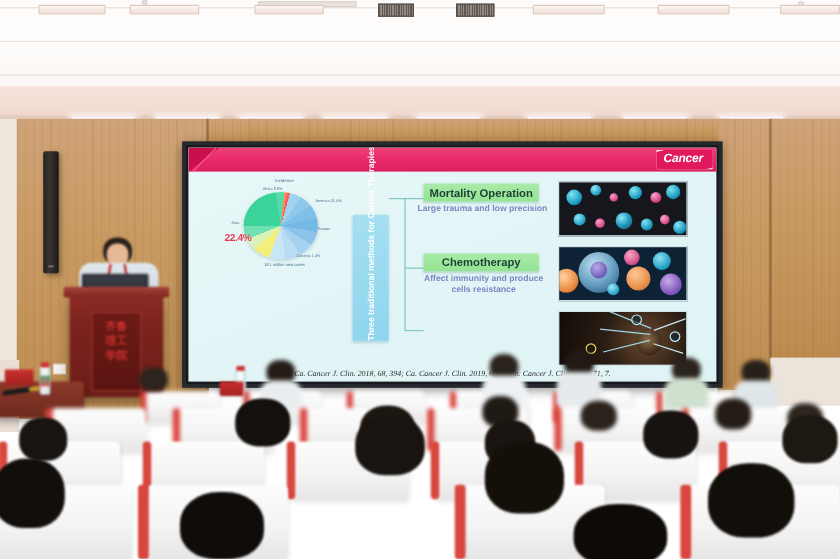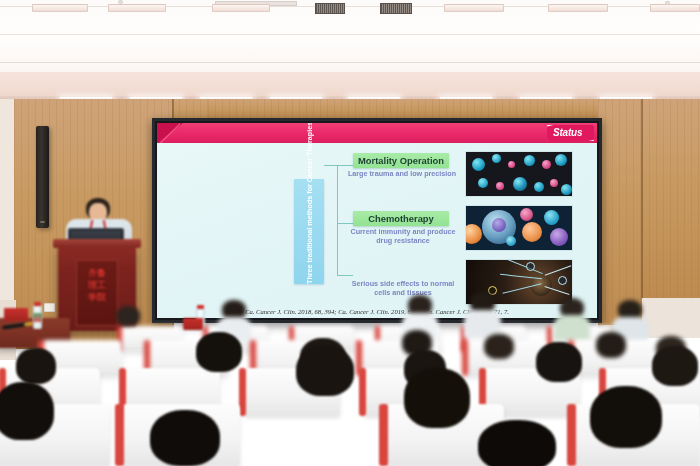--- a/index.html
+++ b/index.html
@@ -193,42 +193,68 @@
   <div class="wallplate" style="left:44px;top:303px;width:11px;height:9px;"></div>
 
   <div class="screen-frame">
     <div class="slide">
 
       <div class="slide-title-band"></div>
       <div class="slide-title-corner"></div>
       <div class="slide-title-corner2"></div>
       <div class="cityu">
         <div class="cityu-swoosh"></div>
-        <div class="cityu-txt">Status</div>
-      </div>
-
+        <div class="cityu-txt">Cancer</div>
+      </div>
+
+      <div class="pie-wrap" style="left:28px;top:26px;width:104px;height:80px;">
+        <div class="pie-caption" style="top:0;">Incidence</div>
+        <div class="pie" style="left:18px;top:11px;width:62px;height:56px;
+             background:conic-gradient(from -90deg,
+               #3ad39a 0deg 81deg,
+               #55dba6 81deg 96deg,
+               #ff8a5c 96deg 101deg,
+               #ff5a5a 101deg 106deg,
+               #9fd3ef 106deg 126deg,
+               #8ec9ec 126deg 146deg,
+               #7fc0e8 146deg 168deg,
+               #74b8e4 168deg 190deg,
+               #8cc4e9 190deg 212deg,
+               #a4d2ef 212deg 236deg,
+               #b7dcf3 236deg 262deg,
+               #c9e6f7 262deg 290deg,
+               #f2ef7a 290deg 318deg,
+               #d9f2b8 318deg 338deg,
+               #6fe0b4 338deg 360deg);"></div>
+        <div class="pie-pct" style="left:2px;top:44px;">22.4%</div>
+        <div class="pie-sub" style="top:70px;">18.1 million new cases</div>
+        <div class="pie-label" style="left:34px;top:6px;">Africa 5.8%</div>
+        <div class="pie-label" style="left:78px;top:16px;">America 21.0%</div>
+        <div class="pie-label" style="left:80px;top:40px;">Europe</div>
+        <div class="pie-label" style="left:8px;top:35px;">Asia</div>
+        <div class="pie-label" style="left:62px;top:62px;">Oceania 1.4%</div>
+      </div>
 
 
       <div class="center-box">
         <span>Three traditional methods for Cancer Therapies</span>
       </div>
 
       <div class="conn" style="left:167px;top:42px;width:14px;height:1px;"></div>
       <div class="conn" style="left:180px;top:42px;width:1px;height:110px;"></div>
       <div class="conn" style="left:180px;top:42px;width:16px;height:1px;"></div>
       <div class="conn" style="left:180px;top:100px;width:16px;height:1px;"></div>
       <div class="conn" style="left:180px;top:152px;width:16px;height:1px;"></div>
 
       <div class="th-head" style="left:196px;top:30px;width:96px;height:15px;line-height:15px;font-size:9.4px;">Mortality Operation</div>
       <div class="th-sub" style="left:190px;top:47px;width:110px;font-size:7.2px;">Large trauma and low precision</div>
 
       <div class="th-head" style="left:196px;top:88px;width:96px;height:15px;line-height:15px;font-size:9.4px;">Chemotherapy</div>
-      <div class="th-sub" style="left:188px;top:105px;width:116px;font-size:7.2px;">Current immunity and produce drug resistance</div>
-
-      <div class="th-sub" style="left:188px;top:157px;width:116px;font-size:7.2px;">Serious side effects to normal cells and tissues</div>
+      <div class="th-sub" style="left:188px;top:105px;width:116px;font-size:7.2px;">Affect immunity and produce cells resistance</div>
+
 
       <div class="micro" style="left:308px;top:28px;width:108px;height:46px;background:#15171c;">
         <div class="mdot" style="left:6px;top:6px;width:13px;height:13px;background:radial-gradient(circle at 35% 32%,#7fe6f2,#1d9fc4 60%,#0d5f80);"></div>
         <div class="mdot" style="left:26px;top:2px;width:9px;height:9px;background:radial-gradient(circle at 35% 32%,#8fe9f4,#2aa6c8 60%,#0e6484);"></div>
         <div class="mdot" style="left:42px;top:9px;width:7px;height:7px;background:radial-gradient(circle at 35% 32%,#f79ec6,#d6407f 70%);"></div>
         <div class="mdot" style="left:58px;top:3px;width:11px;height:11px;background:radial-gradient(circle at 35% 32%,#84e7f2,#1f9fc4 62%,#0b5a78);"></div>
         <div class="mdot" style="left:76px;top:8px;width:9px;height:9px;background:radial-gradient(circle at 35% 32%,#f7a5cb,#cf3b7b 70%);"></div>
         <div class="mdot" style="left:89px;top:2px;width:12px;height:12px;background:radial-gradient(circle at 35% 32%,#7ee3f0,#1c9cc1 60%,#0a5572);"></div>
         <div class="mdot" style="left:12px;top:26px;width:10px;height:10px;background:radial-gradient(circle at 35% 32%,#8ae8f3,#28a3c6 62%,#0d5e7e);"></div>
         <div class="mdot" style="left:30px;top:30px;width:8px;height:8px;background:radial-gradient(circle at 35% 32%,#f6a0c8,#d1407f 70%);"></div>

